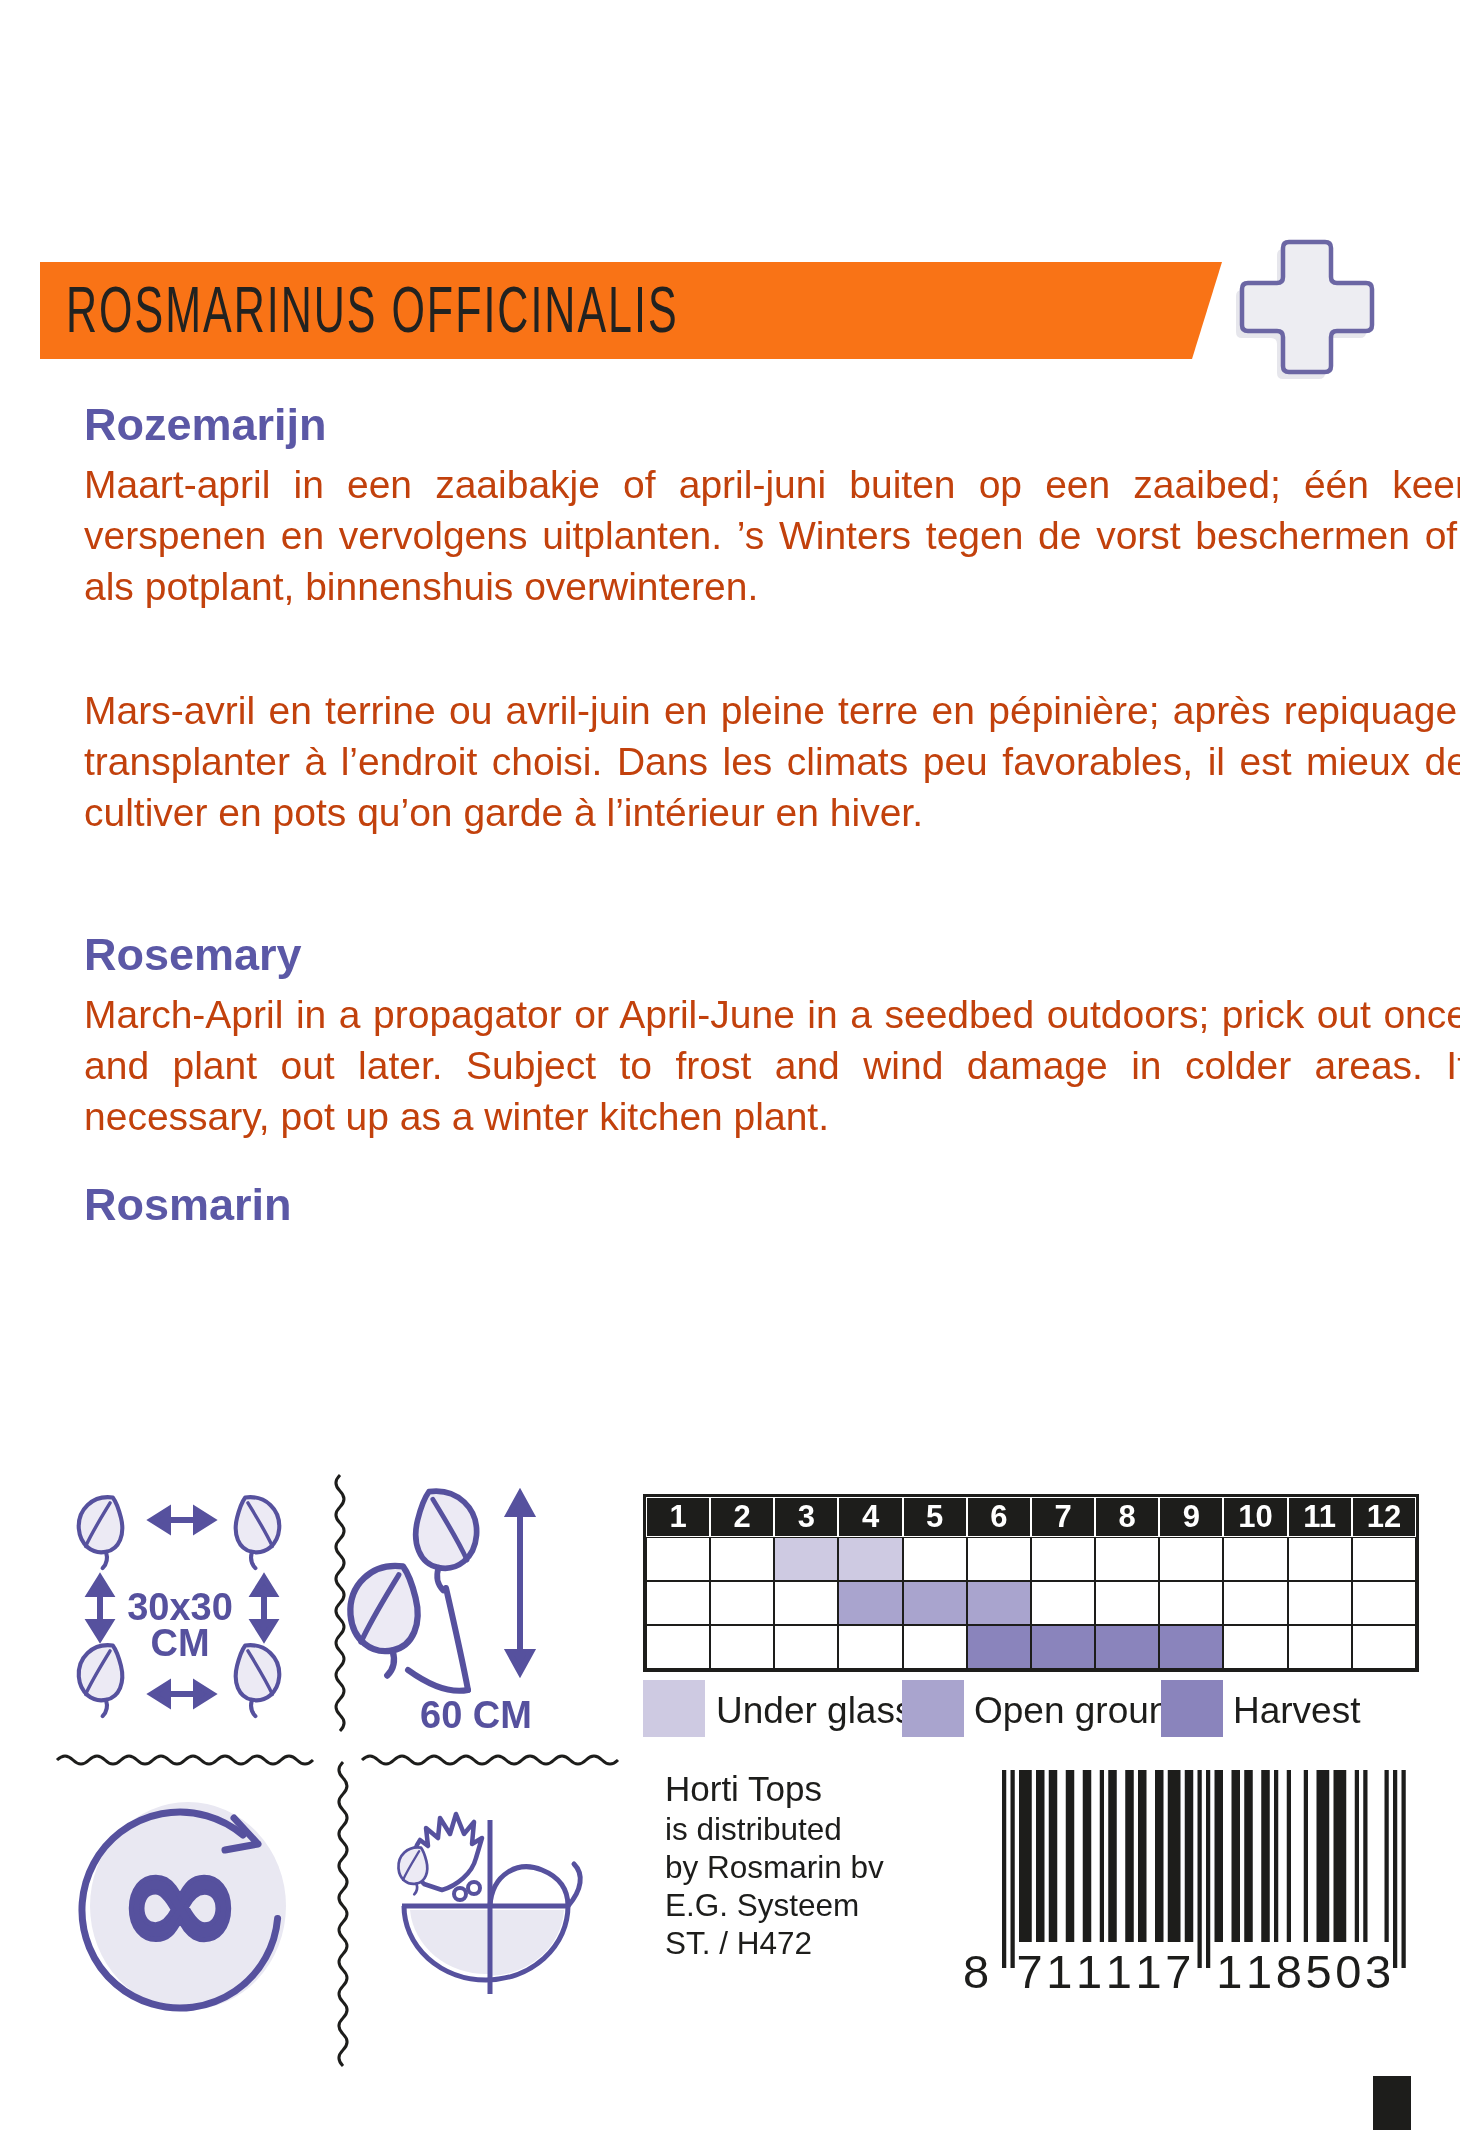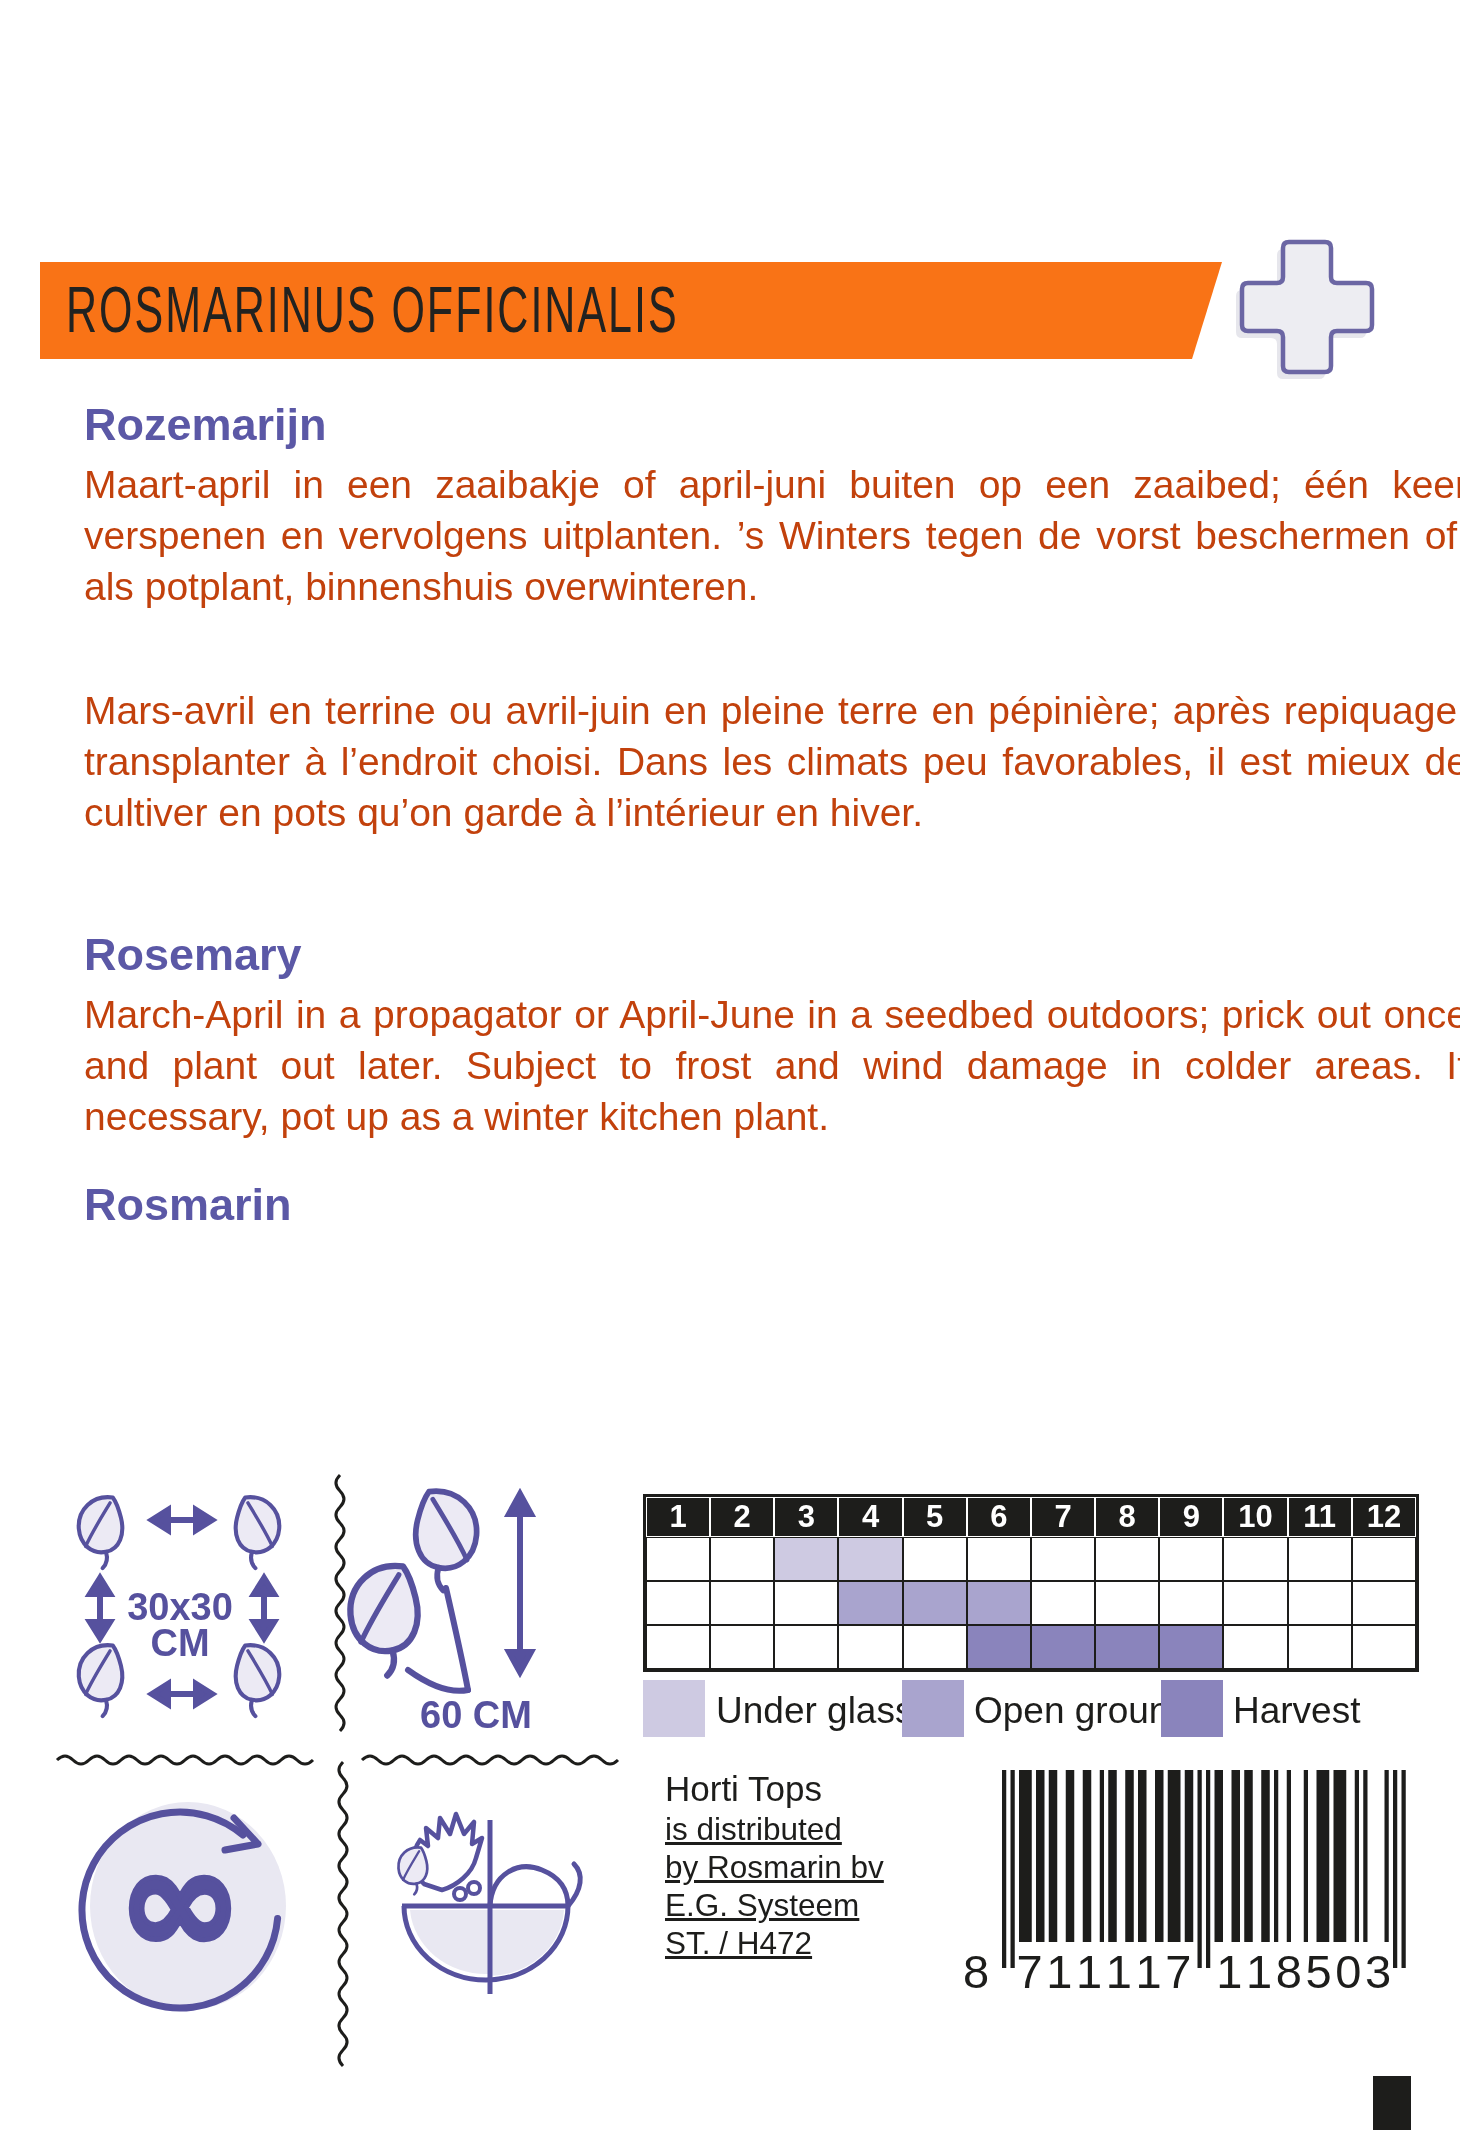--- a/index.html
+++ b/index.html
@@ -21,21 +21,21 @@
             background:#fff;}
   .cal-h{background:#1d1d1b;color:#fff;font-weight:bold;font-size:31px;
          display:flex;align-items:center;justify-content:center;border:1.5px solid #fff;}
   .cal-c{border:1.5px solid #1d1d1b;}
   
   .legend-swatch{position:absolute;width:62px;height:57px;}
   .legend-label{position:absolute;font-size:37px;color:#1d1d1b;}
   
   #distributor{position:absolute;left:665px;top:1768px;width:330px;}
   #distributor .dist-name{font-size:35px;font-weight:normal;line-height:42px;margin:0;}
-  #distributor .dist-line{font-size:31.5px;line-height:38px;margin:0;text-decoration:underline;}
+  #distributor .dist-line{font-size:31.5px;line-height:38px;margin:0;}
   
   #corner-mark{position:absolute;left:1373px;top:2076px;width:38px;height:54px;background:#1d1d1b;}
   svg{overflow:visible;}
   .icon-svg{position:absolute;}
   text.purple-label{fill:#56519e;font-weight:bold;font-family:"Liberation Sans",sans-serif;}
 </style>
 </head>
 <body>
 
 <div id="page">

